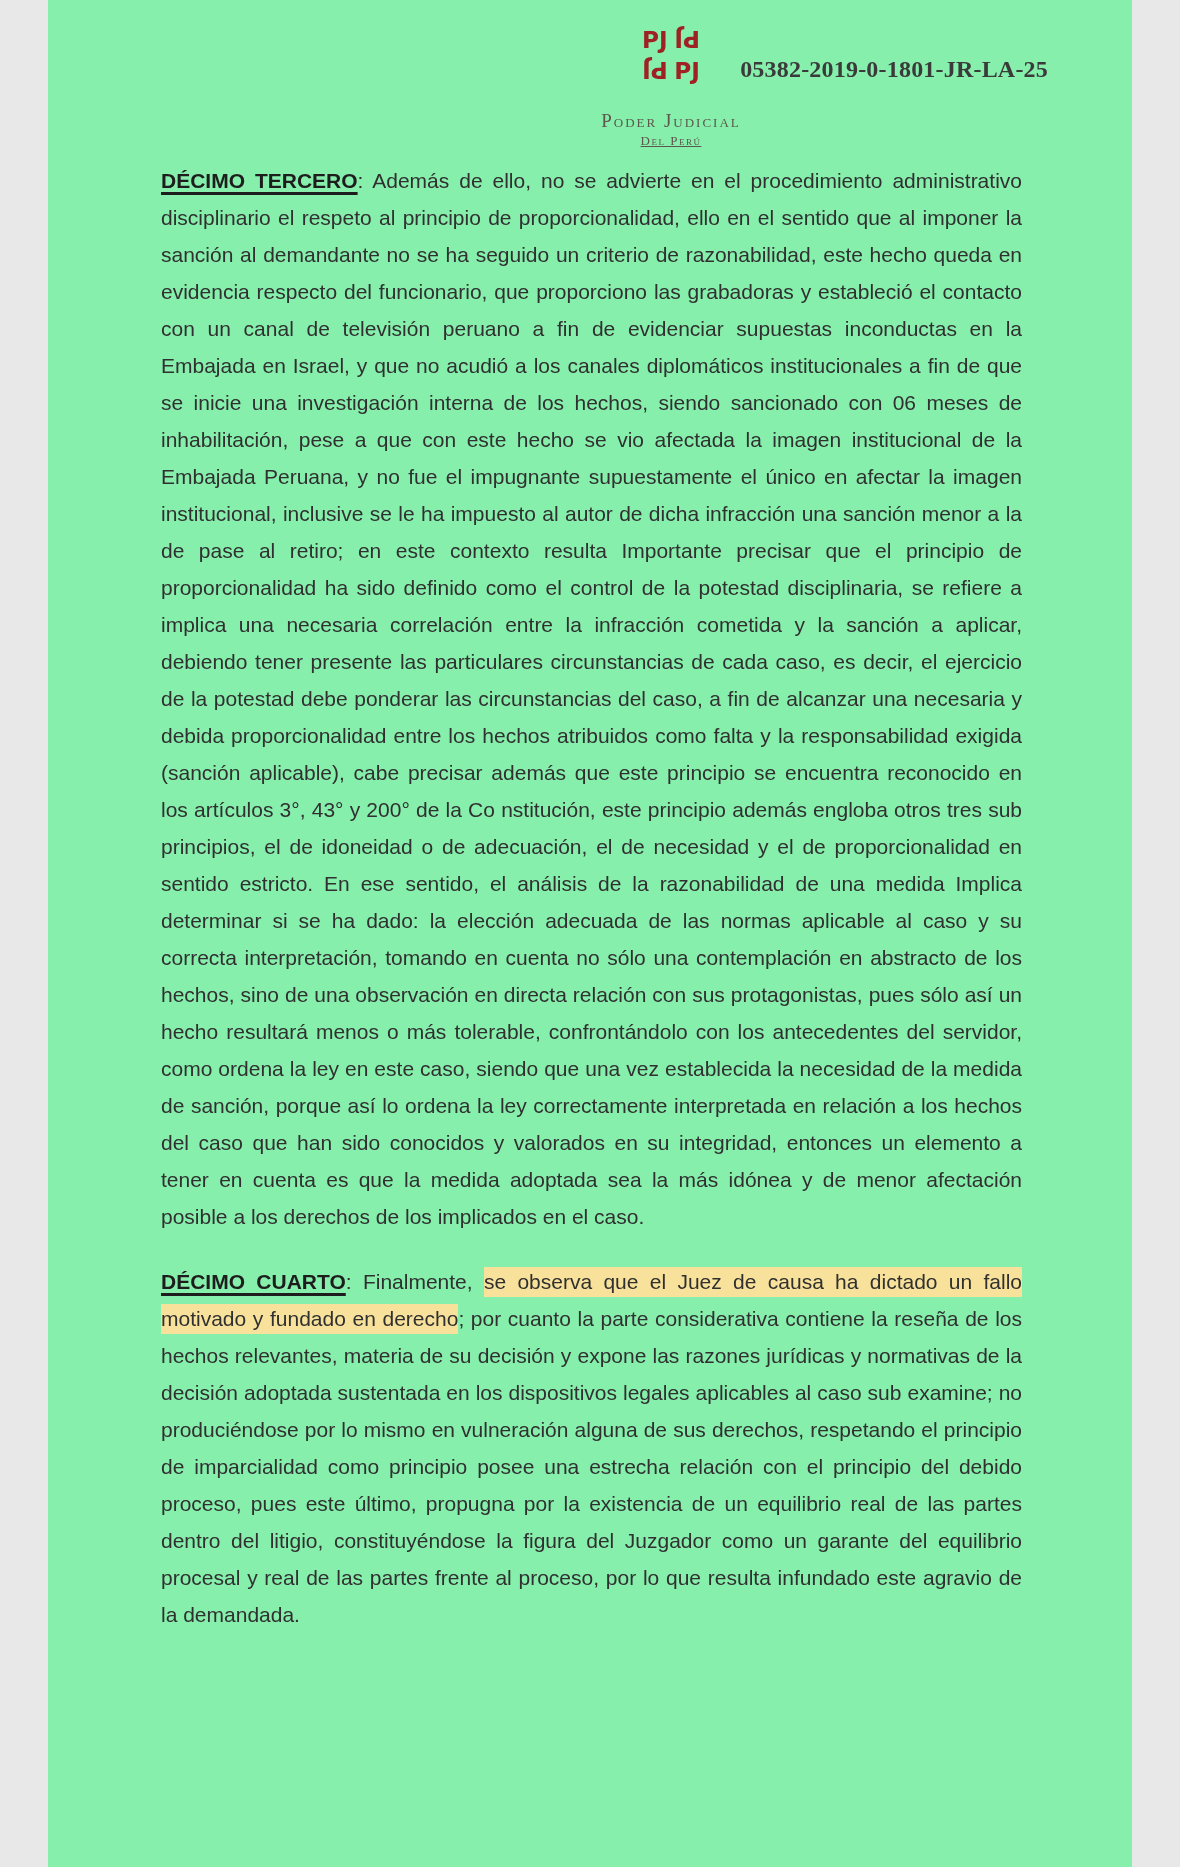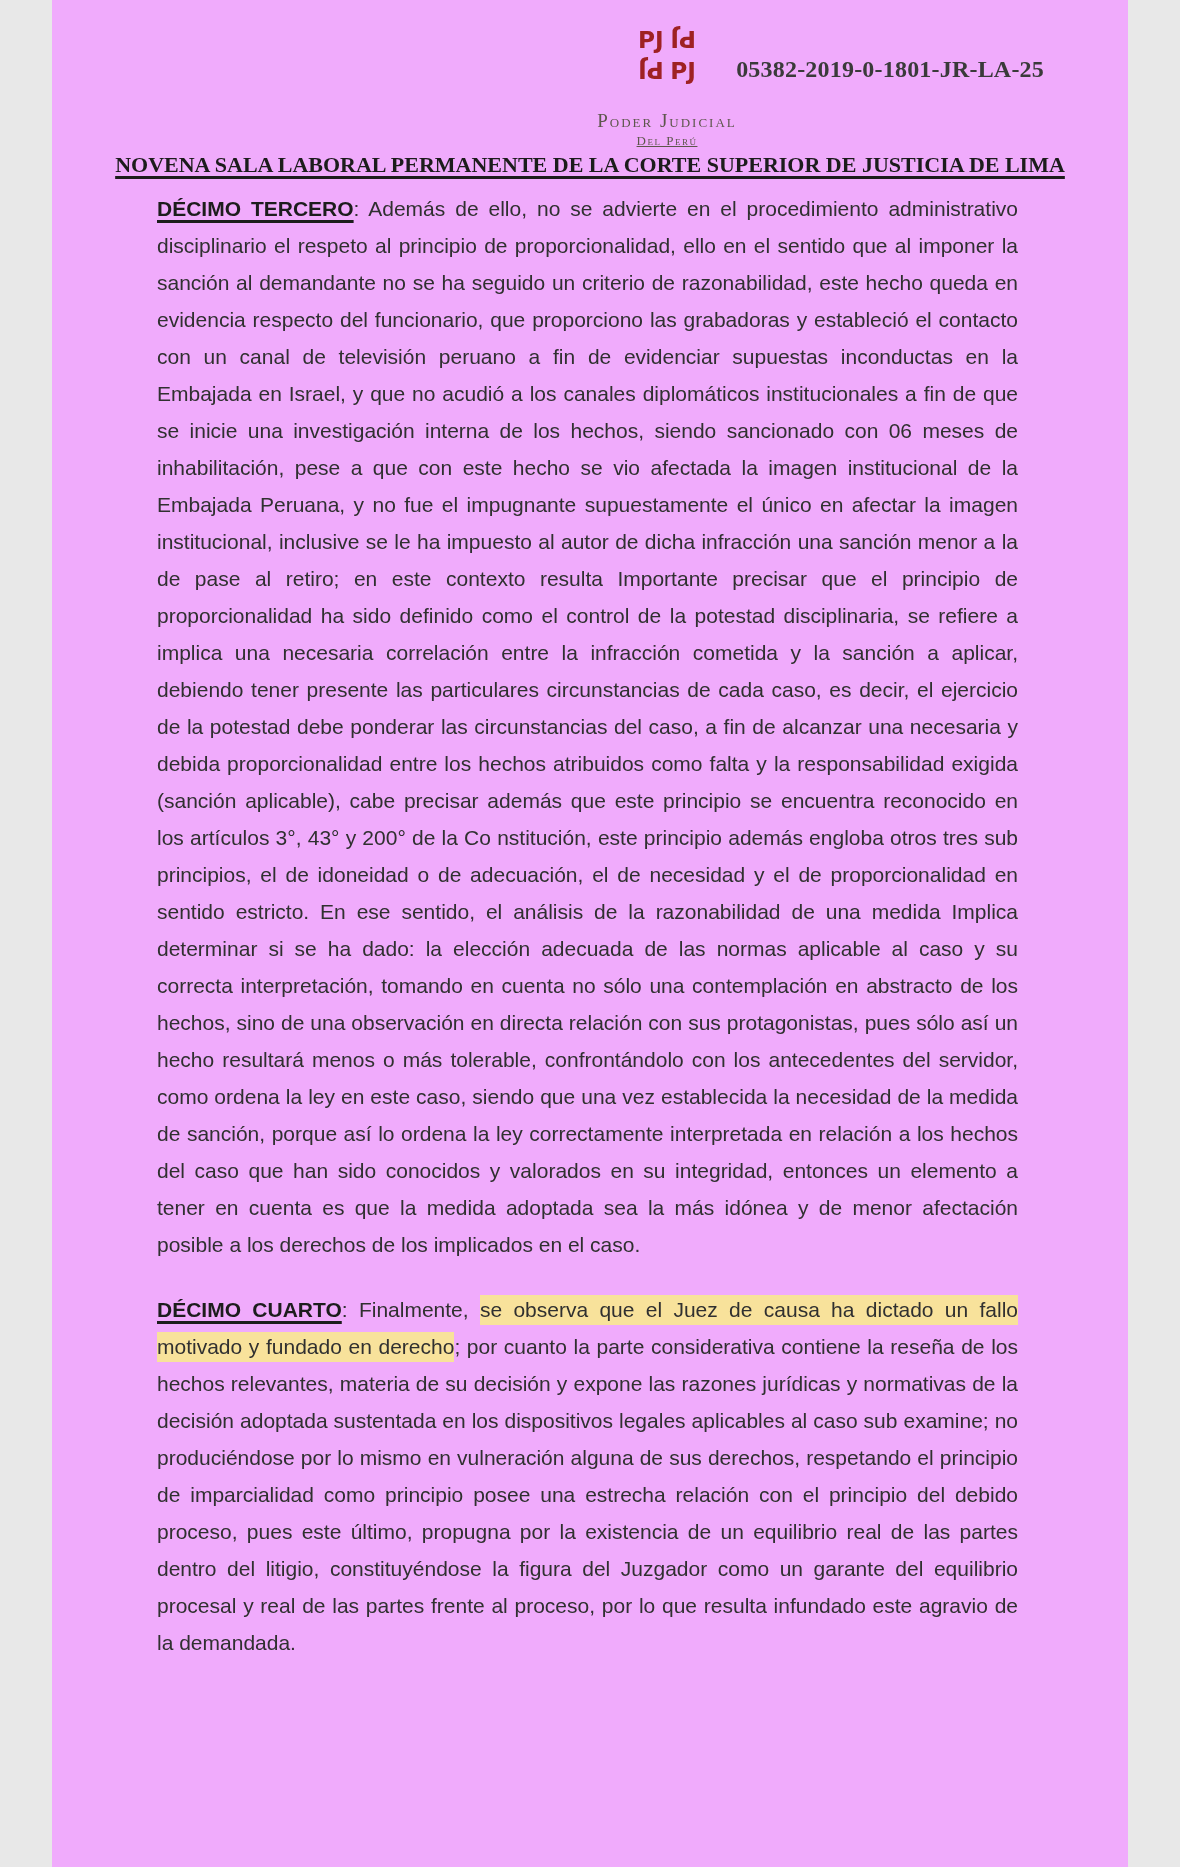--- a/index.html
+++ b/index.html
@@ -1,24 +1,25 @@
 <!DOCTYPE html>
 <html><head>
 <meta charset="utf-8">
 <style>
   html, body { margin: 0; padding: 0; background: #e8e8e8; }
   .page {
     position: relative;
     width: 1076px;
     height: 1867px;
     margin: 0 auto;
-    background: #f0abfc;
+    background: #86efac;
     font-family: "Liberation Sans", sans-serif;
     color: #303030;
     overflow: hidden;
+    padding-left: 8px;
   }
 
   
   .header { position: relative; height: 150px; }
 
   .logo-block {
     position: absolute;
     top: 24px;
     left: 465px;
     width: 300px;
@@ -127,21 +128,20 @@
           <text x="75" y="85">PJ</text>
         </g>
       </svg>
       <div class="org-name">Poder Judicial</div>
       <div class="org-sub">Del Perú</div>
     </div>
 
     <div class="case-number">05382-2019-0-1801-JR-LA-25</div>
   </div>
 
-  <div class="court-title">NOVENA SALA LABORAL PERMANENTE DE LA CORTE SUPERIOR DE JUSTICIA DE LIMA</div>
 
   <div class="doc-body">
 
 
     <p><span class="lead">DÉCIMO TERCERO</span><span>: Además de ello, no se advierte en el procedimiento administrativo disciplinario el respeto al principio de proporcionalidad, ello en el sentido que al imponer la sanción al demandante no se ha seguido un criterio de razonabilidad, este hecho queda en evidencia respecto del funcionario, que proporciono las grabadoras y estableció el contacto con un canal de televisión peruano a fin de evidenciar supuestas inconductas en la Embajada en Israel, y que no acudió a los canales diplomáticos institucionales a fin de que se inicie una investigación interna de los hechos, siendo sancionado con 06 meses de inhabilitación, pese a que con este hecho se vio afectada la imagen institucional de la Embajada Peruana, y no fue el impugnante supuestamente el único en afectar la imagen institucional, inclusive se le ha impuesto al autor de dicha infracción una sanción menor a la de pase al retiro; en este contexto resulta Importante precisar que el principio de proporcionalidad ha sido definido como el control de la potestad disciplinaria, se refiere a implica una necesaria correlación entre la infracción cometida y la sanción a aplicar, debiendo tener presente las particulares circunstancias de cada caso, es decir, el ejercicio de la potestad debe ponderar las circunstancias del caso, a fin de alcanzar una necesaria y debida proporcionalidad entre los hechos atribuidos como falta y la responsabilidad exigida (sanción aplicable), cabe precisar además que este principio se encuentra reconocido en los artículos 3°, 43° y 200° de la Co nstitución, este principio además engloba otros tres sub principios, el de idoneidad o de adecuación, el de necesidad y el de proporcionalidad en sentido estricto. En ese sentido, el análisis de la razonabilidad de una medida Implica determinar si se ha dado: la elección adecuada de las normas aplicable al caso y su correcta interpretación, tomando en cuenta no sólo una contemplación en abstracto de los hechos, sino de una observación en directa relación con sus protagonistas, pues sólo así un hecho resultará menos o más tolerable, confrontándolo con los antecedentes del servidor, como ordena la ley en este caso, siendo que una vez establecida la necesidad de la medida de sanción, porque así lo ordena la ley correctamente interpretada en relación a los hechos del caso que han sido conocidos y valorados en su integridad, entonces un elemento a tener en cuenta es que la medida adoptada sea la más idónea y de menor afectación posible a los derechos de los implicados en el caso.</span></p>
 
     <p><span class="lead">DÉCIMO CUARTO</span><span>: Finalmente, </span><mark class="hl">se observa que el Juez de causa ha dictado un fallo motivado y fundado en derecho</mark><span>; por cuanto la parte considerativa contiene la reseña de los hechos relevantes, materia de su decisión y expone las razones jurídicas y normativas de la decisión adoptada sustentada en los dispositivos legales aplicables al caso sub examine; no produciéndose por lo mismo en vulneración alguna de sus derechos, respetando el principio de imparcialidad como principio posee una estrecha relación con el principio del debido proceso, pues este último, propugna por la existencia de un equilibrio real de las partes dentro del litigio, constituyéndose la figura del Juzgador como un garante del equilibrio procesal y real de las partes frente al proceso, por lo que resulta infundado este agravio de la demandada.</span></p>
 
   </div>
 

